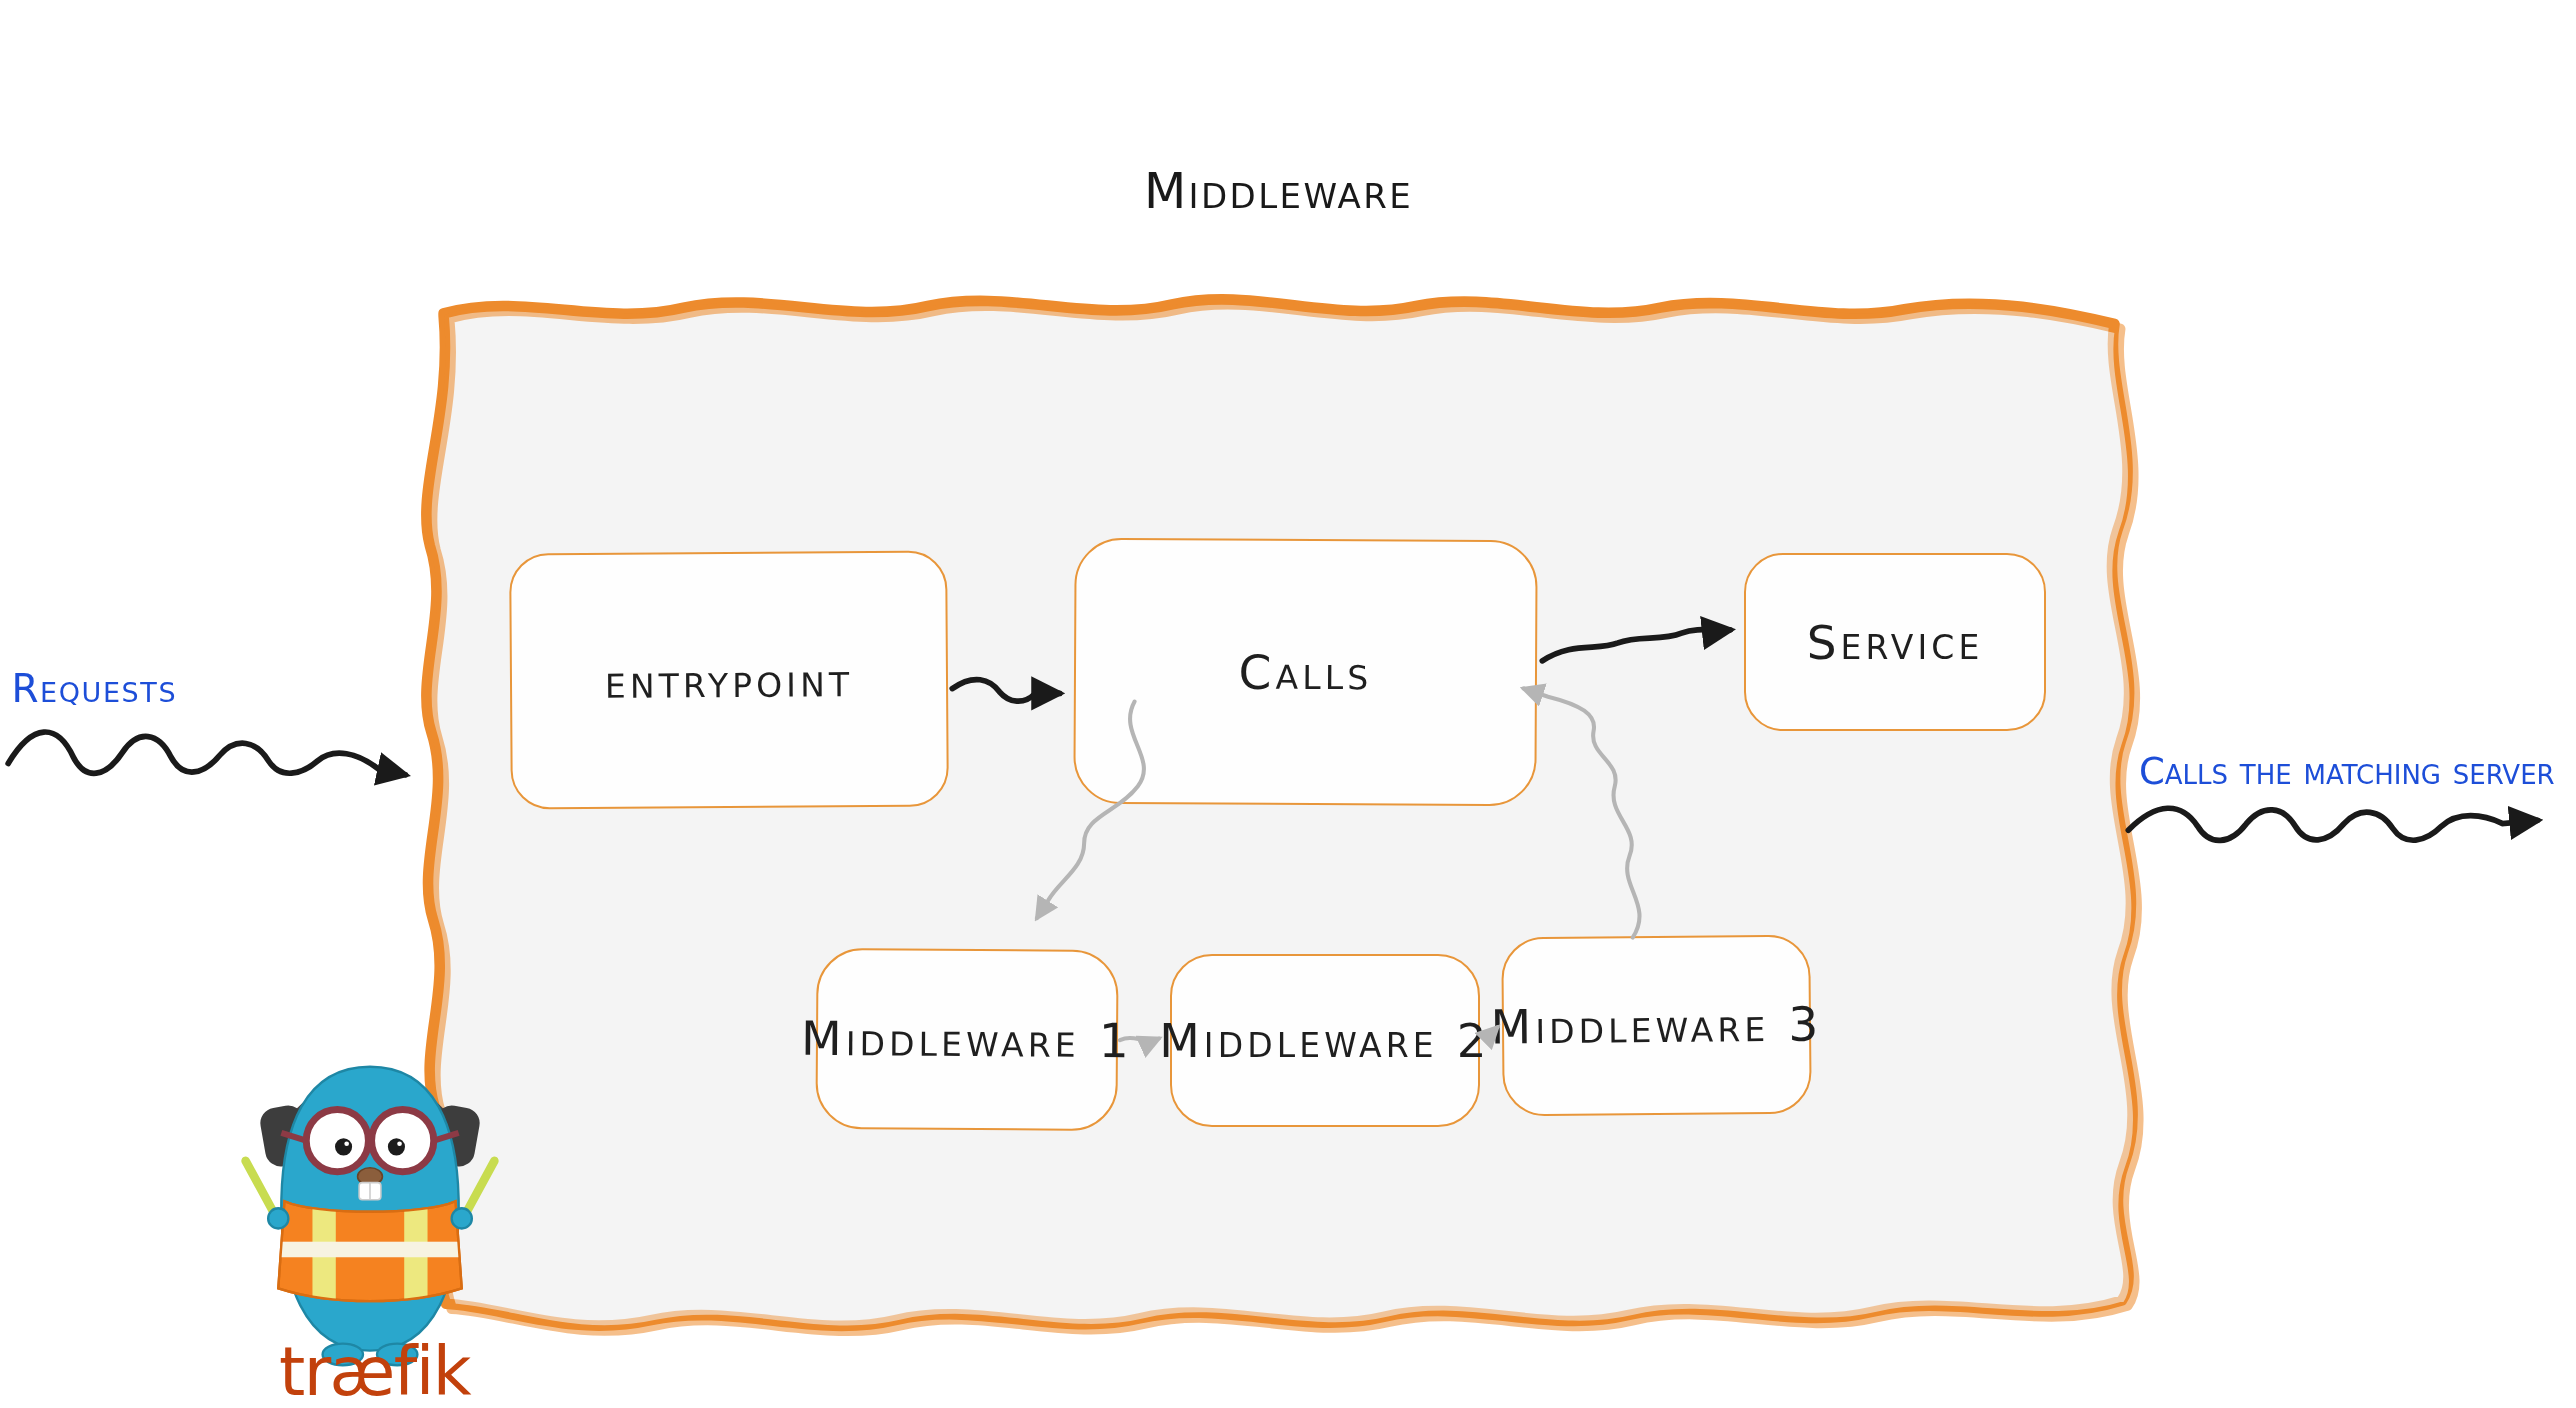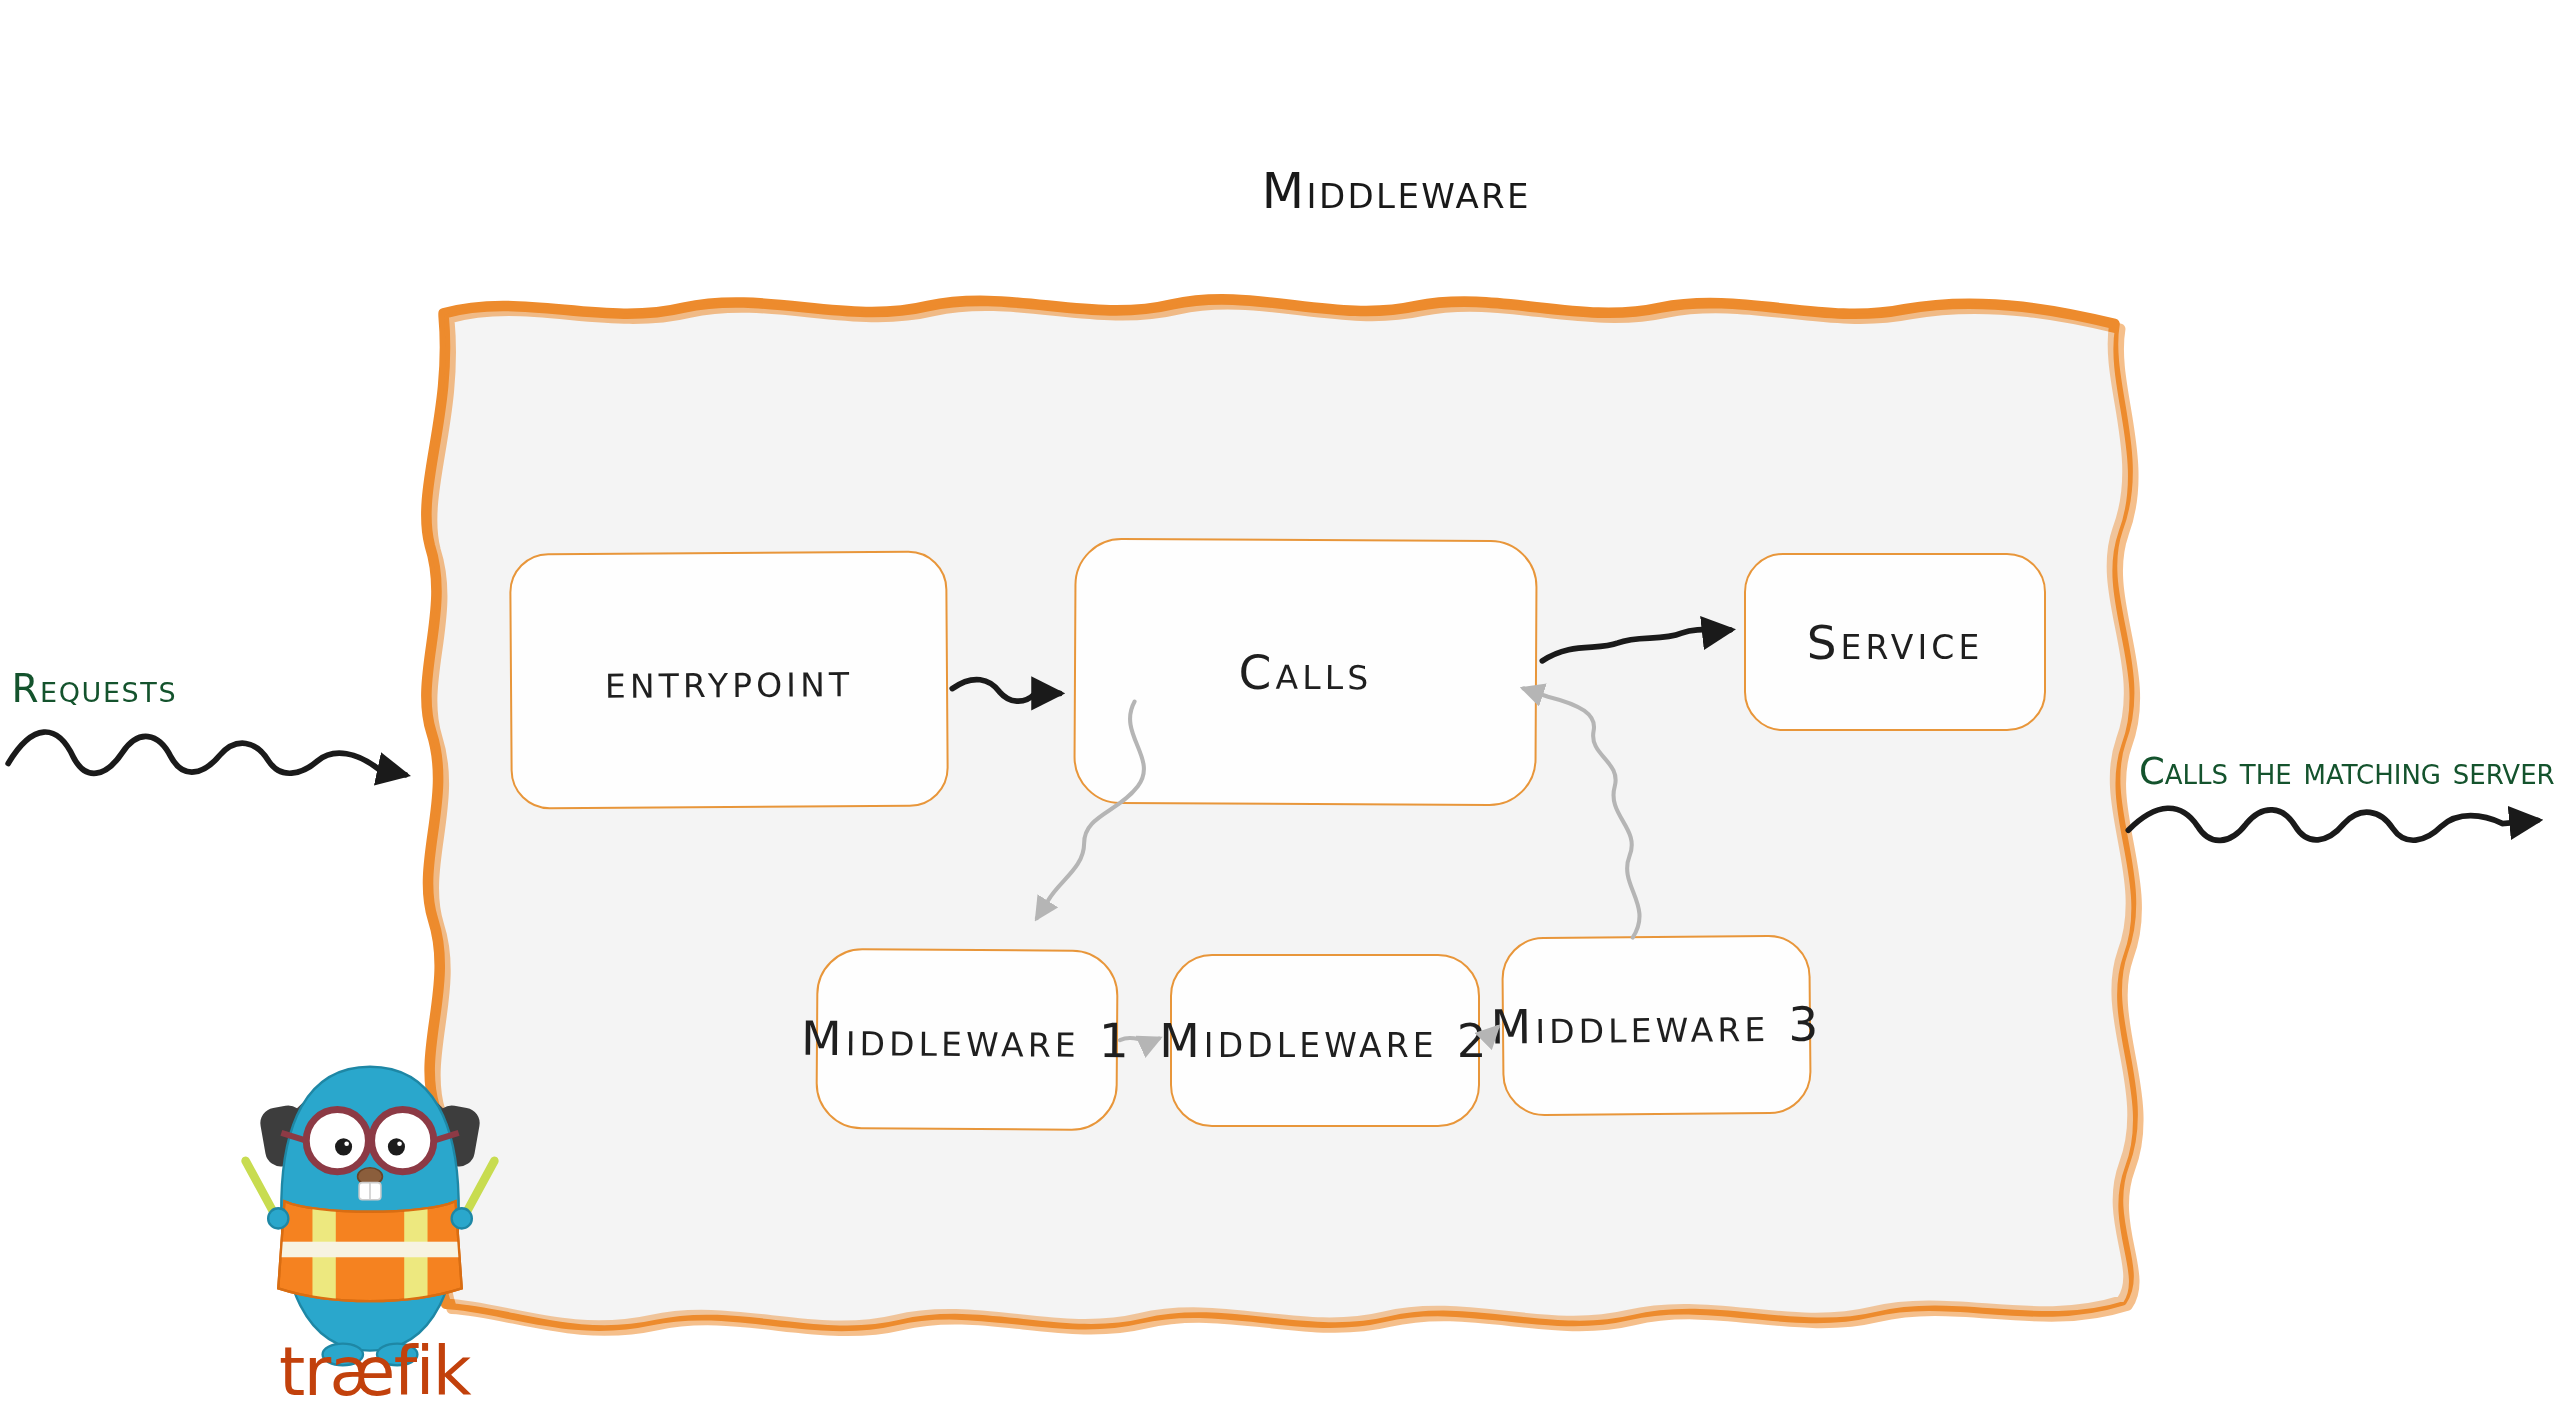--- a/index.html
+++ b/index.html
@@ -49,26 +49,26 @@
   #node-m3         { left: 1502px; top: 936px; width: 309px; height: 179px; border-radius: 42px; transform: rotate(-0.5deg); }
 
   
   #arrows-svg { z-index: 2; pointer-events: none; }
 
   
   .free-label {
     position: absolute;
     z-index: 3;
     font-variant: small-caps;
-    color: #14532d;
+    color: #1d4ed8;
     white-space: nowrap;
   }
   #diagram-title {
     left: 1026px; top: 163px; width: 505px;
-    text-align: right;
+    text-align: center;
     font-size: 49px;
     letter-spacing: 2.4px;
     color: #191919;
   }
   #requests-label {
     left: 11.4px; top: 666px;
     font-size: 39px;
     letter-spacing: 1.6px;
   }
   #calls-label {

